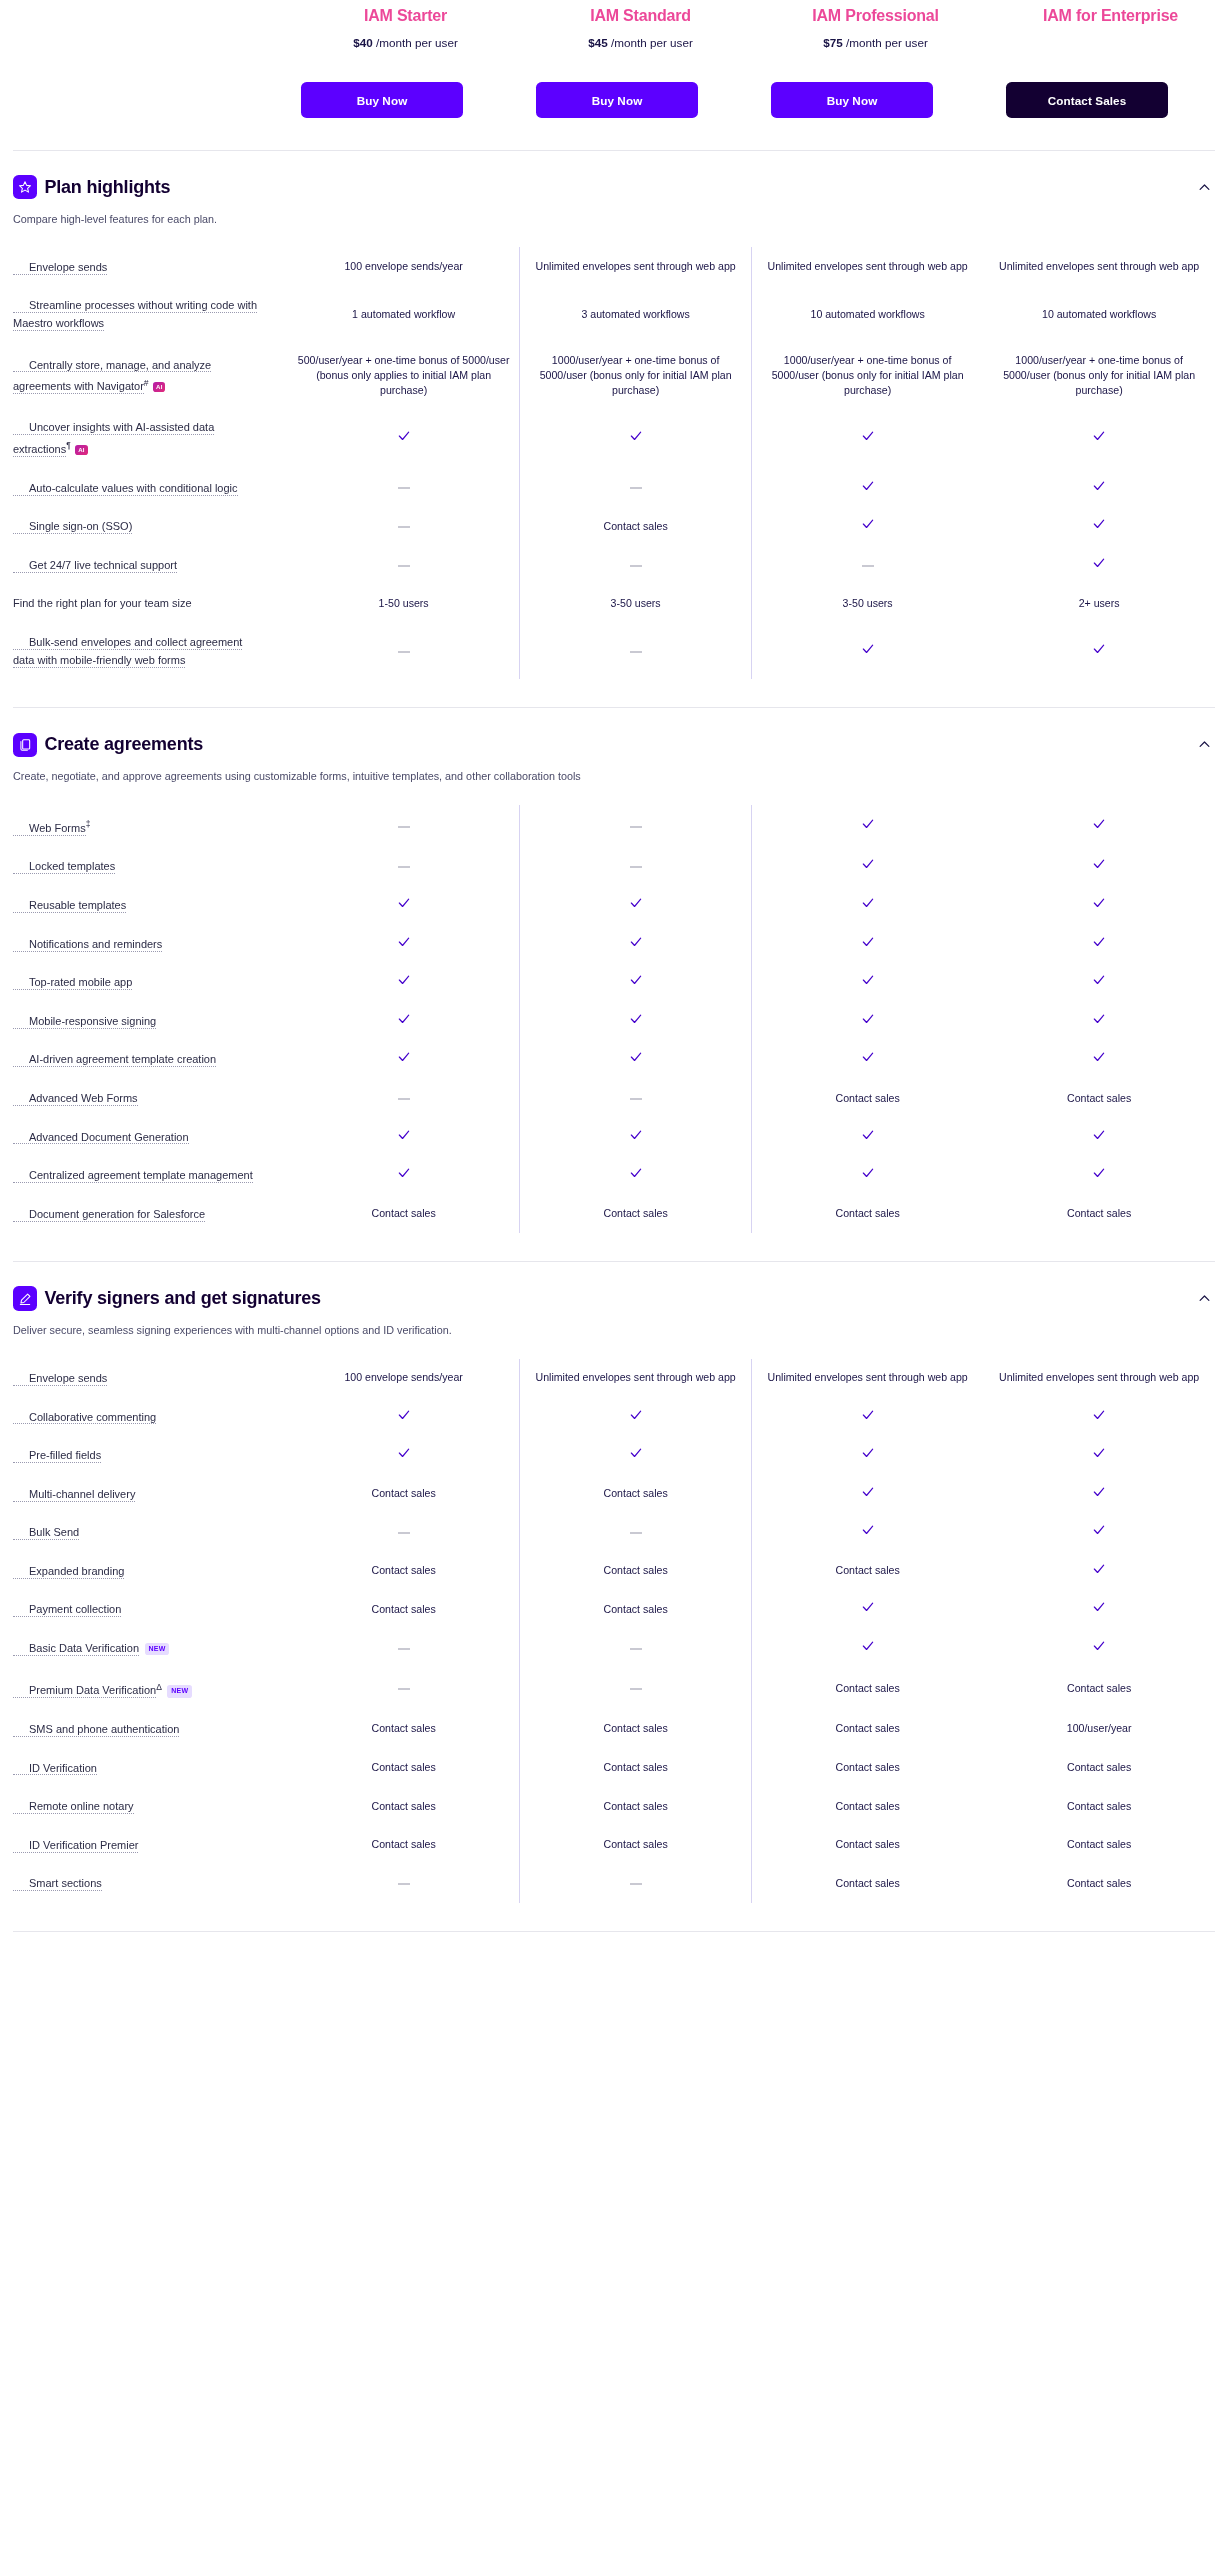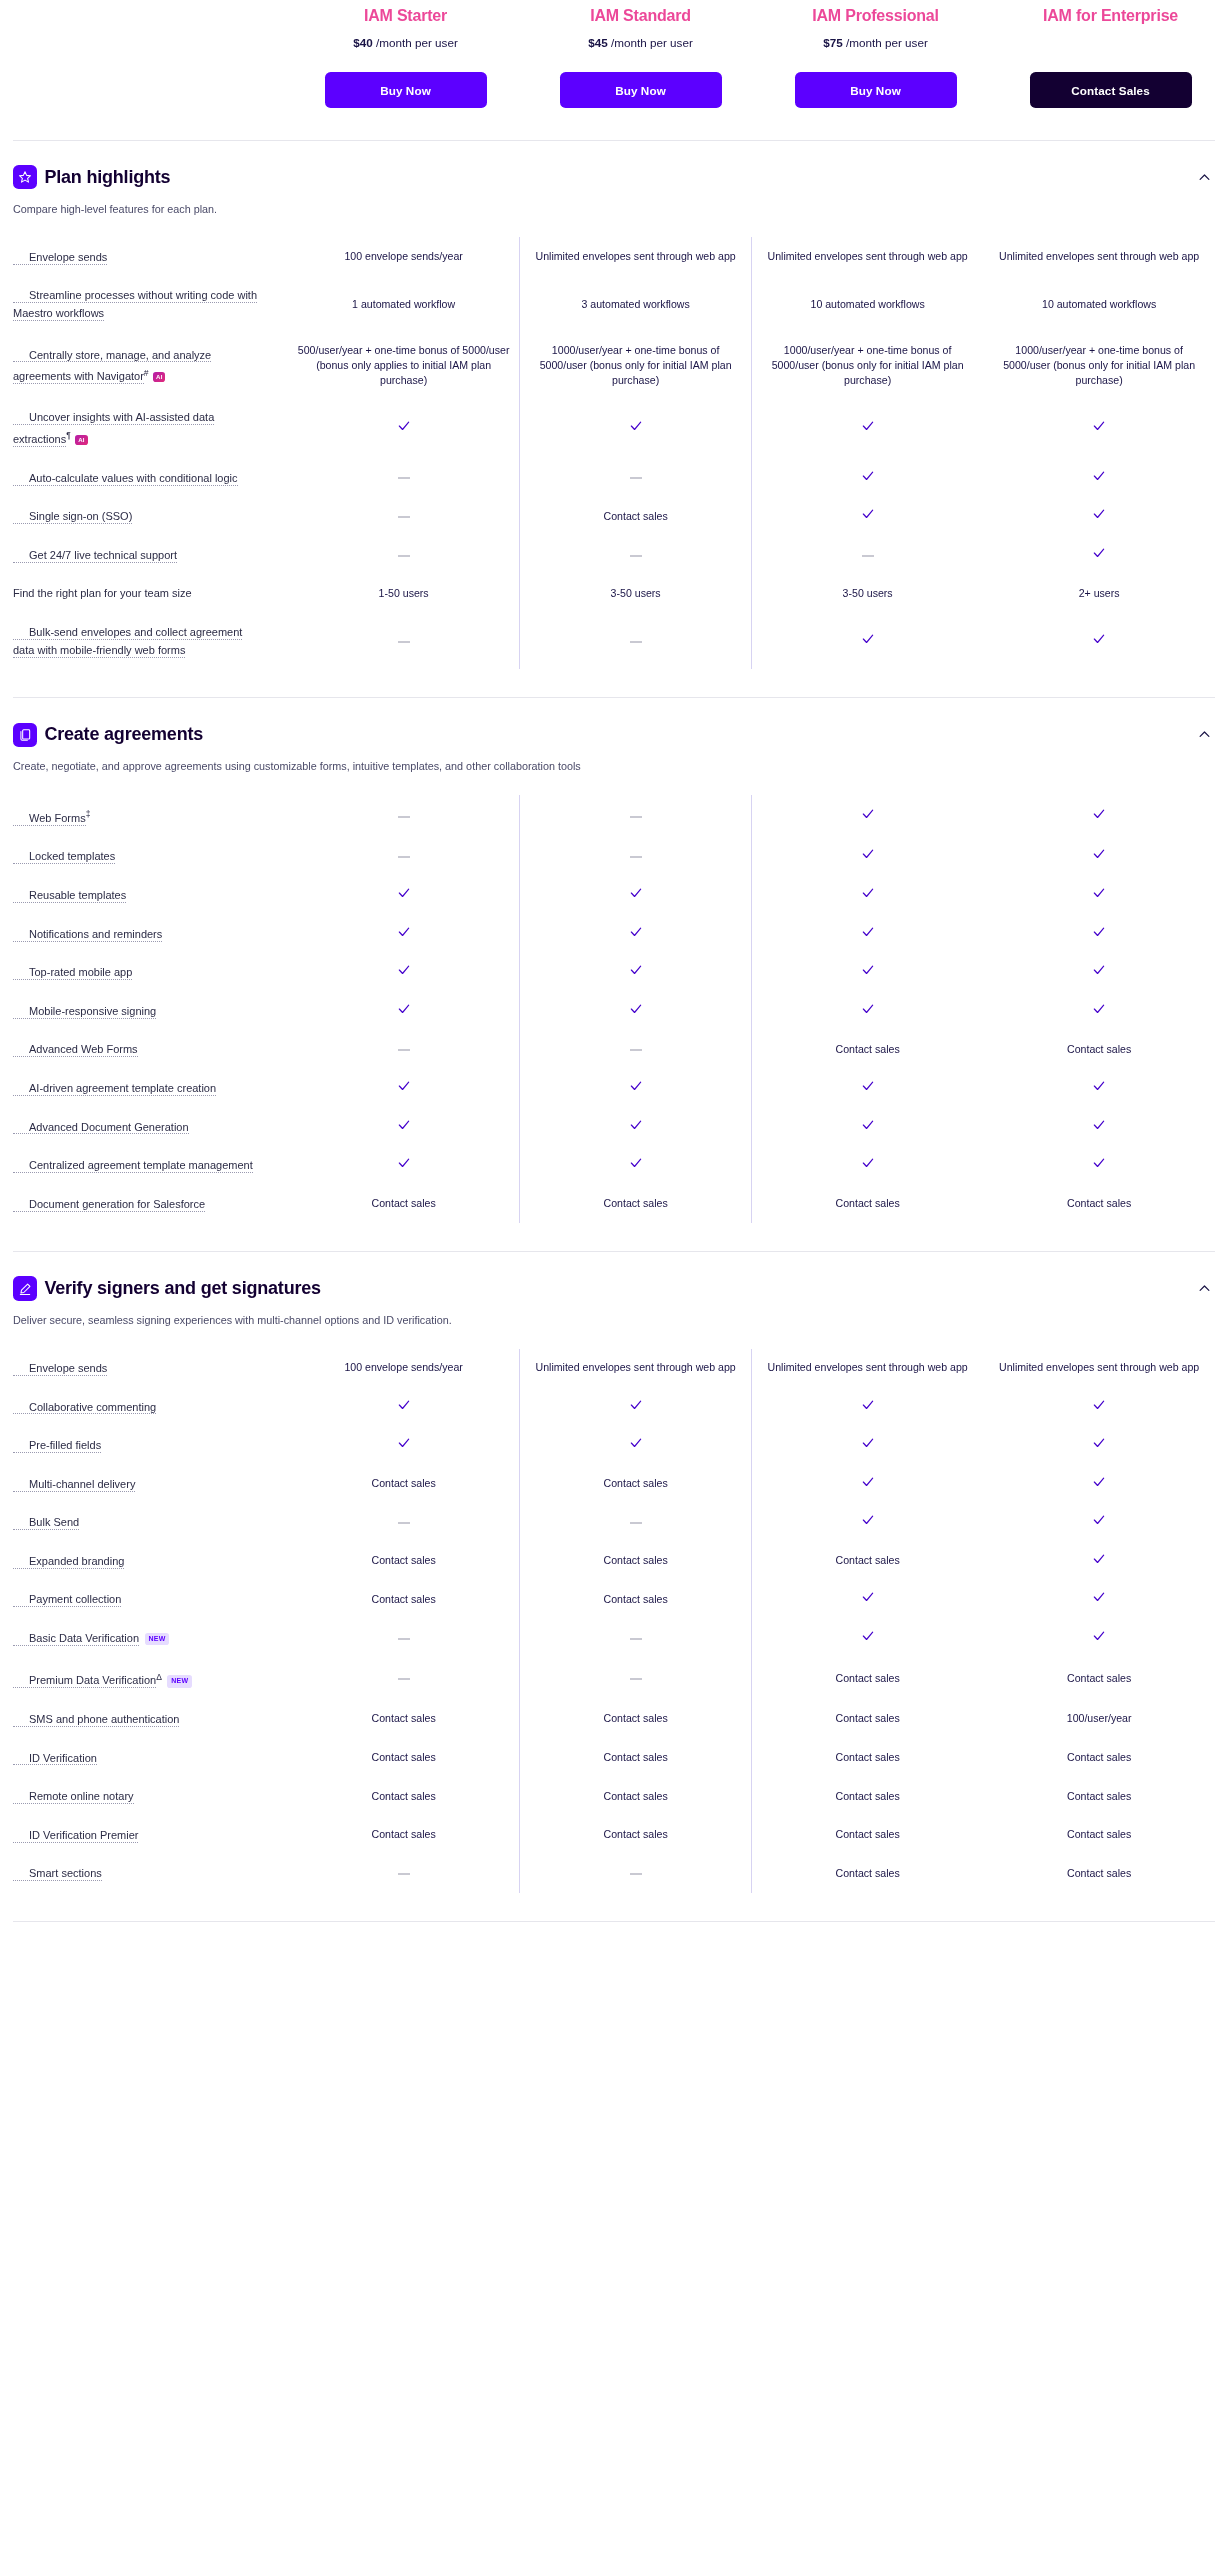--- a/index.html
+++ b/index.html
@@ -29,21 +29,21 @@
     margin: 5.6px 0 0;
     line-height: 20.7px;
   }
   .plan-price {
     font-size: 11.7px;
     color: #1a1446;
     margin-top: 8.5px;
     line-height: 15px;
   }
   .plan-price .amt { font-weight: 600; }
-  .plan-btn-wrap { margin-top: 22px; display: flex; justify-content: center; }
+  .plan-btn-wrap { margin-top: 32px; display: flex; }
   .plan-btn {
     display: block;
     width: 162px;
     height: 36px;
     line-height: 36px;
     border: none;
     border-radius: 5.6px;
     background: #5c00ff;
     color: #ffffff;
     font-size: 11.7px;
@@ -411,40 +411,40 @@
                     <polyline points="4,12 9.5,18 20,5.5"></polyline>
                   </svg></span></td>
               <td class="val b2"><span class="chk"><svg width="14" height="14" viewBox="0 0 24 24" fill="none" stroke="#4400cc" stroke-width="2" stroke-linecap="round" stroke-linejoin="round">
                     <polyline points="4,12 9.5,18 20,5.5"></polyline>
                   </svg></span></td>
               <td class="val"><span class="chk"><svg width="14" height="14" viewBox="0 0 24 24" fill="none" stroke="#4400cc" stroke-width="2" stroke-linecap="round" stroke-linejoin="round">
                     <polyline points="4,12 9.5,18 20,5.5"></polyline>
                   </svg></span></td>
             </tr>
             <tr>
+              <td class="feat"><span class="dotted">AI-driven agreement template creation</span></td>
+              <td class="val"><span class="chk"><svg width="14" height="14" viewBox="0 0 24 24" fill="none" stroke="#4400cc" stroke-width="2" stroke-linecap="round" stroke-linejoin="round">
+                    <polyline points="4,12 9.5,18 20,5.5"></polyline>
+                  </svg></span></td>
+              <td class="val b1"><span class="chk"><svg width="14" height="14" viewBox="0 0 24 24" fill="none" stroke="#4400cc" stroke-width="2" stroke-linecap="round" stroke-linejoin="round">
+                    <polyline points="4,12 9.5,18 20,5.5"></polyline>
+                  </svg></span></td>
+              <td class="val b2"><span class="chk"><svg width="14" height="14" viewBox="0 0 24 24" fill="none" stroke="#4400cc" stroke-width="2" stroke-linecap="round" stroke-linejoin="round">
+                    <polyline points="4,12 9.5,18 20,5.5"></polyline>
+                  </svg></span></td>
+              <td class="val"><span class="chk"><svg width="14" height="14" viewBox="0 0 24 24" fill="none" stroke="#4400cc" stroke-width="2" stroke-linecap="round" stroke-linejoin="round">
+                    <polyline points="4,12 9.5,18 20,5.5"></polyline>
+                  </svg></span></td>
+            </tr>
+            <tr>
               <td class="feat"><span class="dotted">Advanced Web Forms</span></td>
               <td class="val"><span class="dash"></span></td>
               <td class="val b1"><span class="dash"></span></td>
               <td class="val b2"><span>Contact sales</span></td>
               <td class="val"><span>Contact sales</span></td>
-            </tr>
-            <tr>
-              <td class="feat"><span class="dotted">AI-driven agreement template creation</span></td>
-              <td class="val"><span class="chk"><svg width="14" height="14" viewBox="0 0 24 24" fill="none" stroke="#4400cc" stroke-width="2" stroke-linecap="round" stroke-linejoin="round">
-                    <polyline points="4,12 9.5,18 20,5.5"></polyline>
-                  </svg></span></td>
-              <td class="val b1"><span class="chk"><svg width="14" height="14" viewBox="0 0 24 24" fill="none" stroke="#4400cc" stroke-width="2" stroke-linecap="round" stroke-linejoin="round">
-                    <polyline points="4,12 9.5,18 20,5.5"></polyline>
-                  </svg></span></td>
-              <td class="val b2"><span class="chk"><svg width="14" height="14" viewBox="0 0 24 24" fill="none" stroke="#4400cc" stroke-width="2" stroke-linecap="round" stroke-linejoin="round">
-                    <polyline points="4,12 9.5,18 20,5.5"></polyline>
-                  </svg></span></td>
-              <td class="val"><span class="chk"><svg width="14" height="14" viewBox="0 0 24 24" fill="none" stroke="#4400cc" stroke-width="2" stroke-linecap="round" stroke-linejoin="round">
-                    <polyline points="4,12 9.5,18 20,5.5"></polyline>
-                  </svg></span></td>
             </tr>
             <tr>
               <td class="feat"><span class="dotted">Advanced Document Generation</span></td>
               <td class="val"><span class="chk"><svg width="14" height="14" viewBox="0 0 24 24" fill="none" stroke="#4400cc" stroke-width="2" stroke-linecap="round" stroke-linejoin="round">
                     <polyline points="4,12 9.5,18 20,5.5"></polyline>
                   </svg></span></td>
               <td class="val b1"><span class="chk"><svg width="14" height="14" viewBox="0 0 24 24" fill="none" stroke="#4400cc" stroke-width="2" stroke-linecap="round" stroke-linejoin="round">
                     <polyline points="4,12 9.5,18 20,5.5"></polyline>
                   </svg></span></td>
               <td class="val b2"><span class="chk"><svg width="14" height="14" viewBox="0 0 24 24" fill="none" stroke="#4400cc" stroke-width="2" stroke-linecap="round" stroke-linejoin="round">

